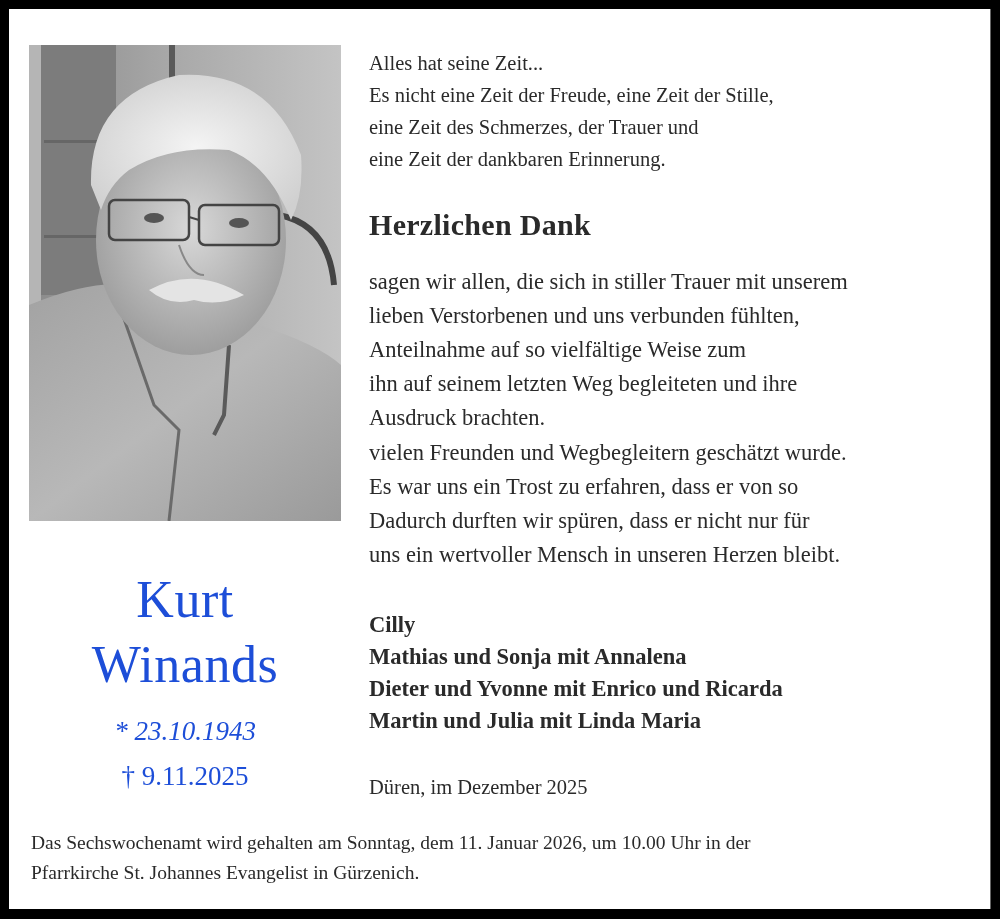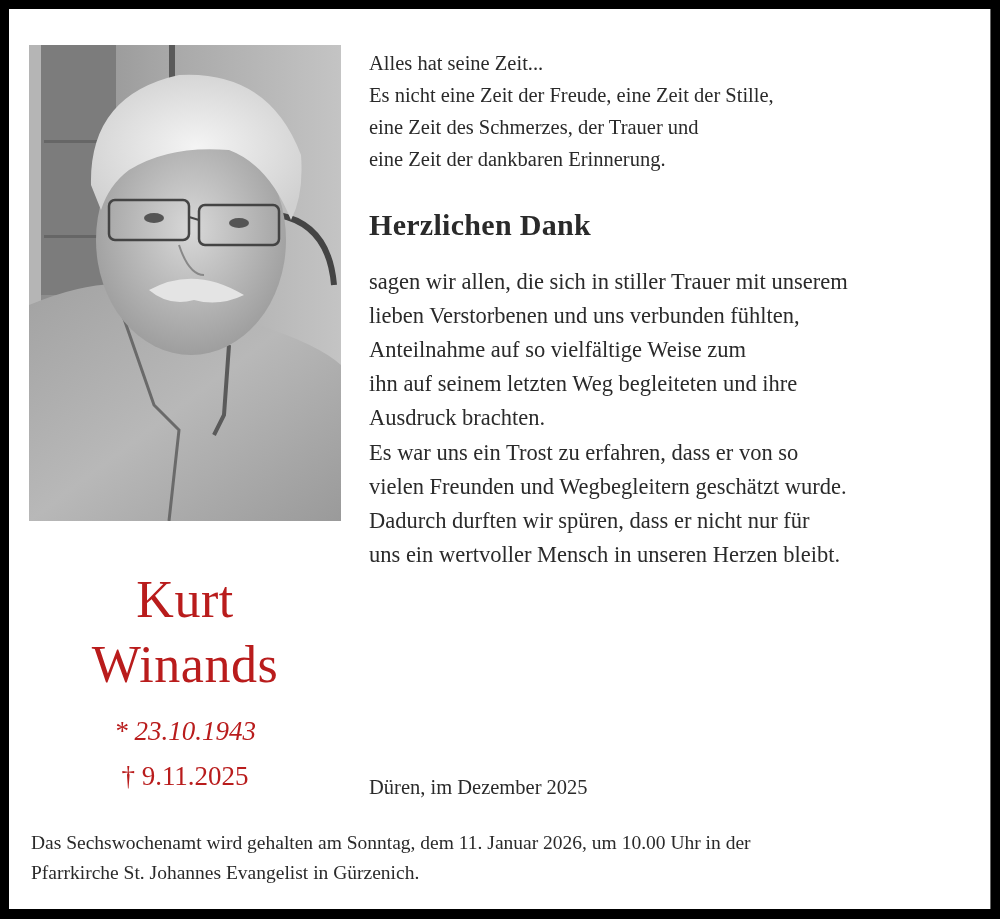--- a/index.html
+++ b/index.html
@@ -2,21 +2,21 @@
 <html><head>
 <meta charset="utf-8">
 <style>
   html, body { margin:0; padding:0; }
   body { width:1000px; height:919px; background:#000; position:relative; overflow:hidden;
          font-family:"Liberation Serif","DejaVu Serif",serif; color:#2a2a2a; }
   .card { position:absolute; left:9px; top:9px; width:981px; height:900px; background:#fff; }
   .card::after { content:""; position:absolute; right:-1px; top:0; width:1px; height:100%; background:#666; }
   .photo { position:absolute; left:20px; top:36px; width:312px; height:476px; overflow:hidden; background:#9c9c9c; }
   .photo svg { display:block; width:100%; height:100%; }
-  .name { position:absolute; left:40px; width:272px; text-align:center; color:#b91c1c; }
+  .name { position:absolute; left:40px; width:272px; text-align:center; color:#1d4ed8; }
   .name-first { top:563px; font-size:52px; line-height:56px; letter-spacing:0.5px; }
   .name-last { top:628px; font-size:52px; line-height:56px; letter-spacing:0.5px; }
   .date { top:706px; font-size:27px; line-height:32px;font-style:italic; }
   .date2 { top:751px; font-size:27px; line-height:32px;text-align:center; }
   .right { position:absolute; left:360px; width:612px; text-align:left; }
   .quote { top:38px; font-size:20.5px; line-height:32px; }
   .quote div, .para div, .family div { white-space:nowrap; }
   .heading { top:198px; font-size:30px; font-weight:bold; line-height:36px; letter-spacing:0.3px; }
   .para1 { top:256px; font-size:22.5px; line-height:34px; }
   .para2 { top:427px; font-size:22.5px; line-height:34px; }
@@ -90,26 +90,32 @@
 
   <div class="right para para1">
     <div>sagen wir allen, die sich in stiller Trauer mit unserem</div>
     <div>lieben Verstorbenen und uns verbunden fühlten,</div>
     <div>Anteilnahme auf  so vielfältige Weise zum</div>
     <div>ihn auf  seinem letzten Weg begleiteten und ihre</div>
     <div>Ausdruck brachten.</div>
   </div>
 
   <div class="right para para2">
+    <div>vielen Freunden und Wegbegleitern geschätzt wurde.</div>
     <div>Es war uns ein Trost zu erfahren, dass er von so</div>
-    <div>vielen Freunden und Wegbegleitern geschätzt wurde.</div>
     <div>Dadurch durften wir spüren, dass er nicht nur für</div>
     <div>uns ein wertvoller Mensch in unseren Herzen bleibt.</div>
   </div>
 
+  <div class="right family">
+    <div>Cilly</div>
+    <div>Mathias und Sonja mit Annalena</div>
+    <div>Dieter und Yvonne mit Enrico und Ricarda</div>
+    <div>Martin und Julia mit Linda Maria</div>
+  </div>
 
   <div class="right place">Düren, im Dezember 2025</div>
 
   <div class="footer">
     <div>Das Sechswochenamt wird gehalten am Sonntag, dem 11. Januar 2026, um 10.00 Uhr in der</div>
     <div>Pfarrkirche St. Johannes Evangelist in Gürzenich.</div>
   </div>
 
 </div>
 

